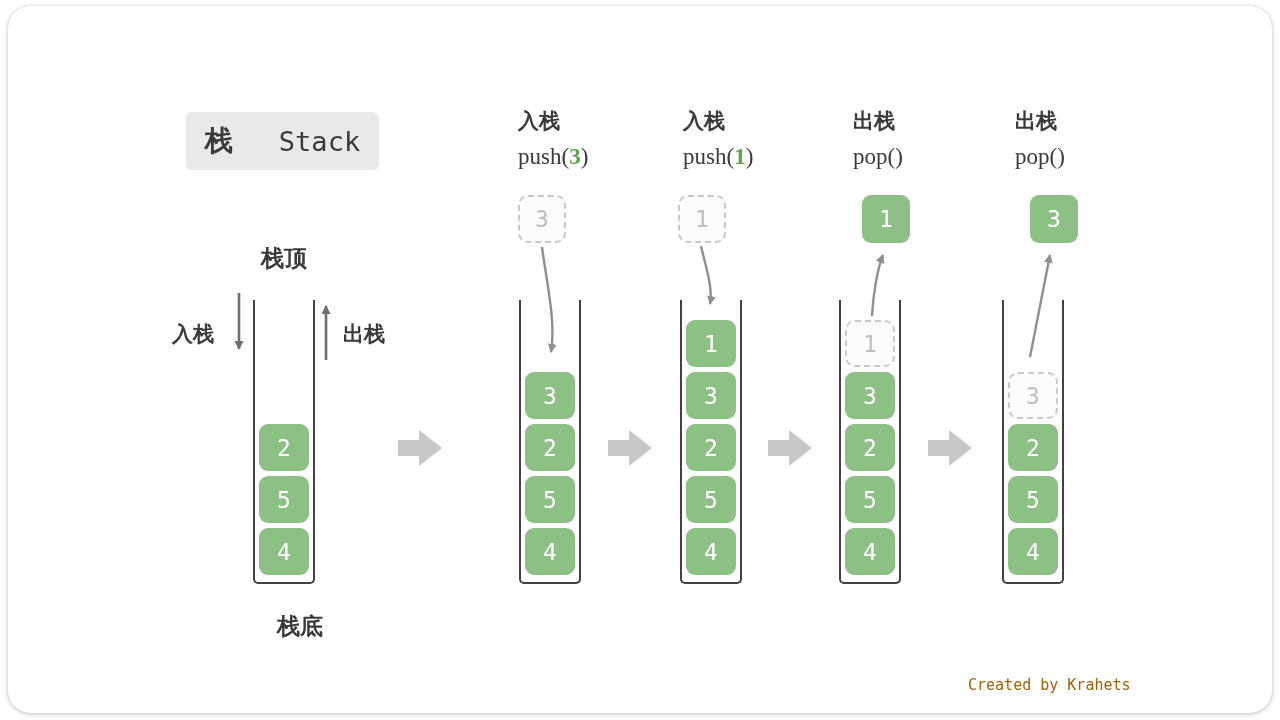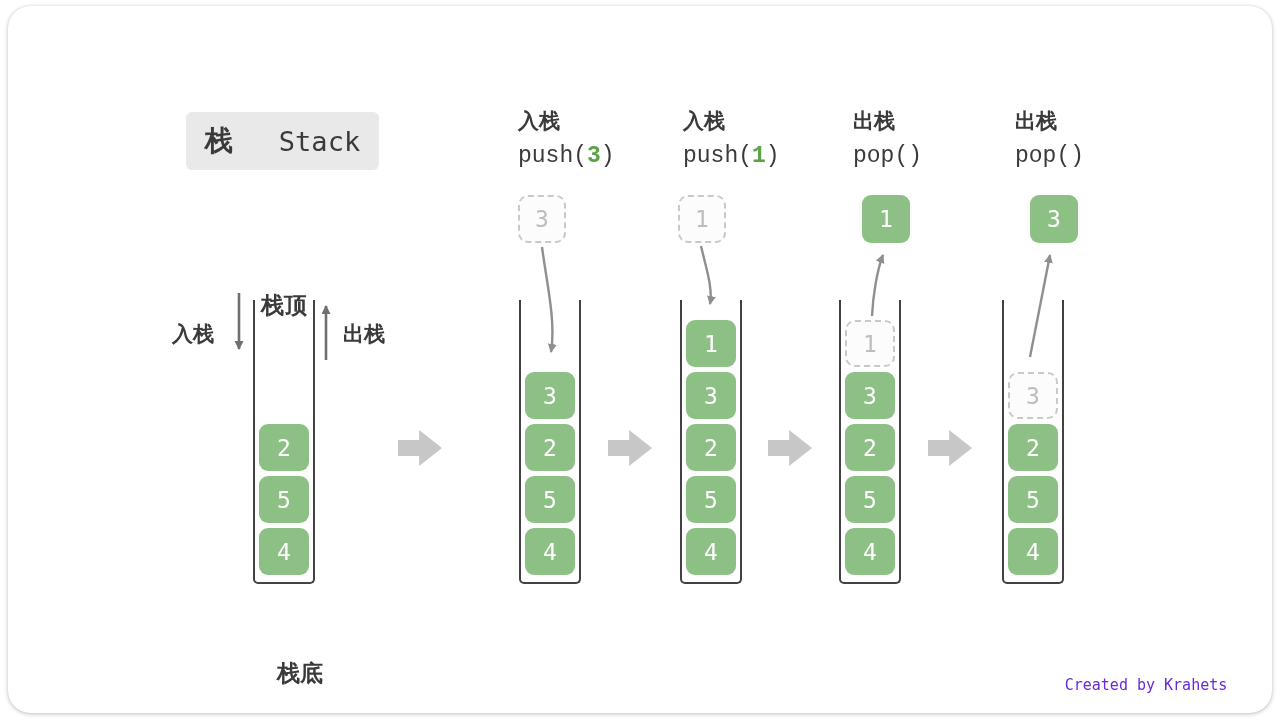--- a/index.html
+++ b/index.html
@@ -16,25 +16,25 @@
     position:absolute;left:186px;top:112px;width:193px;height:58px;
     background:var(--badge-bg,#E9E9E9);border-radius:6px;
     display:flex;align-items:center;justify-content:center;gap:12px;
     color:var(--text-dark,#3A3A3A);z-index:2;
   }
   .title-badge .zh{font-size:28px;font-weight:700;}
   .title-badge .en{font-family:"DejaVu Sans Mono", monospace;font-size:27px;margin-left:34px;}
   .side-label,.tb-label{
     position:absolute;color:var(--text-dark,#3A3A3A);font-weight:700;z-index:2;
   }
-  .tb-label{width:110px;text-align:center;font-size:23px;margin-top:47px;}
+  .tb-label{width:110px;text-align:center;font-size:23px;}
   .side-label{font-size:21px;}
   .op{position:absolute;top:108px;z-index:2;color:var(--text-dark,#3A3A3A);}
   .op-zh{font-size:21px;font-weight:700;line-height:26px;margin-bottom:9px;}
-  .op-code{font-family:Liberation Mono, monospace;font-size:23px;line-height:27px;}
+  .op-code{font-family:Liberation Serif, serif;font-size:23px;line-height:27px;}
   .op-arg{color:var(--code-green,#5BA348);font-weight:700;}
   .floating{
     position:absolute;top:195px;width:48px;height:48px;border-radius:9px;
     display:flex;align-items:center;justify-content:center;
     font-family:"DejaVu Sans Mono", monospace;font-size:23px;
     box-sizing:border-box;z-index:4;
   }
   .floating.solid{background:var(--green,#8DC084);color:#fff;}
   .floating.dashed{border:2.5px dashed #C9C9C9;color:#BDBDBD;background:#FCFCFC;border-radius:10px;}
   .stack{
@@ -47,22 +47,22 @@
     display:flex;align-items:center;justify-content:center;
     font-family:"DejaVu Sans Mono", monospace;font-size:23px;box-sizing:border-box;
   }
   .box.solid{background:var(--green,#8DC084);color:#fff;}
   .box.dashed{border:2.5px dashed #C9C9C9;color:#BDBDBD;background:#FCFCFC;border-radius:10px;}
   .block-arrow{
     position:absolute;top:430px;width:44px;height:36px;background:#C7C7C7;z-index:1;
     clip-path:polygon(0 28%,48% 28%,48% 0,100% 50%,48% 100%,48% 72%,0 72%);
   }
   .watermark{
-    position:absolute;left:1026px;top:676px;width:240px;text-align:center;
-    font-family:"DejaVu Sans Mono", monospace;font-size:15px;color:#6d28d9;z-index:2;
+    position:absolute;left:968px;top:676px;width:240px;text-align:left;
+    font-family:"DejaVu Sans Mono", monospace;font-size:15px;color:#a16207;z-index:2;
   }
   svg.overlay{position:absolute;left:0;top:0;z-index:5;pointer-events:none;}
 </style>
 </head>
 <body>
 
 <div class="card"></div>
 
 <div class="title-badge">
   <span class="zh">栈</span>

